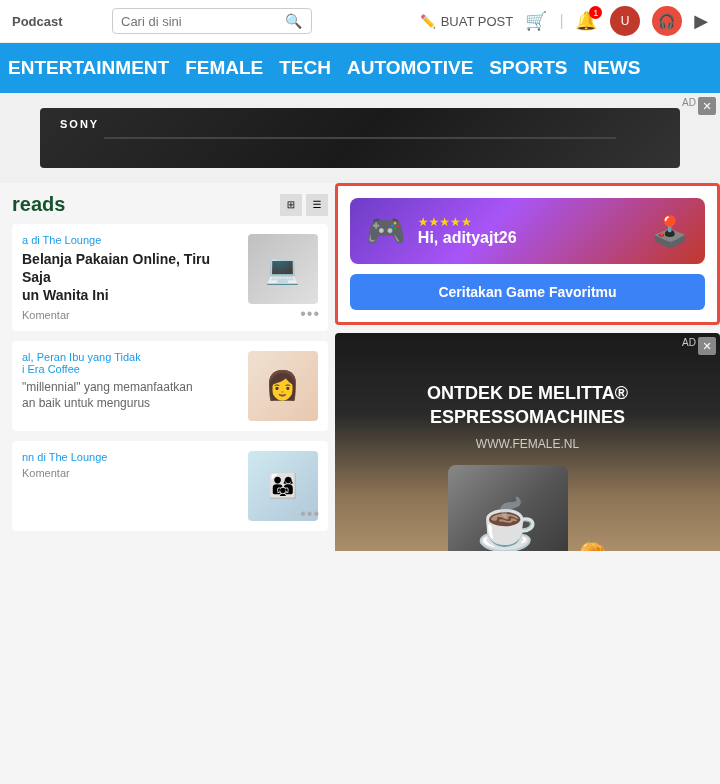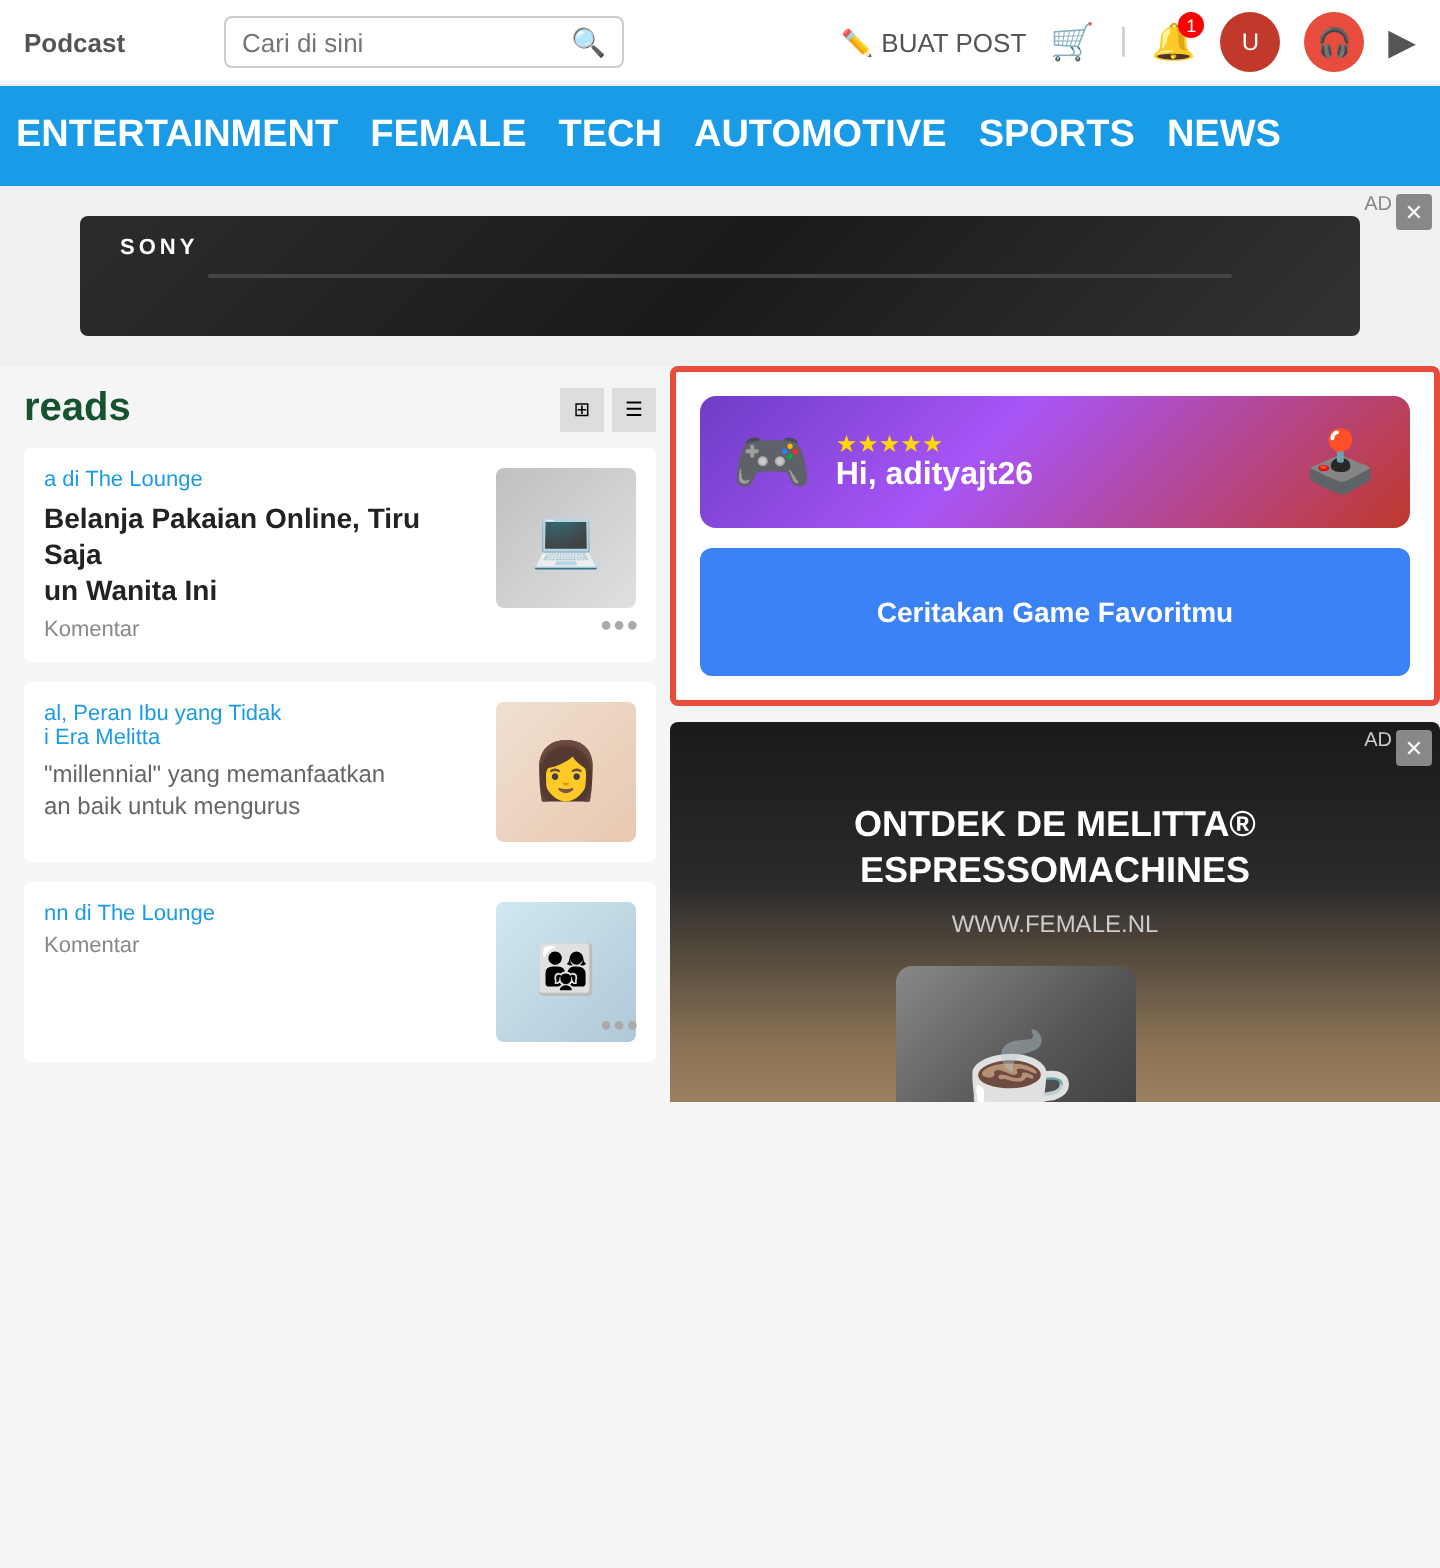--- a/index.html
+++ b/index.html
@@ -346,21 +346,21 @@
     .game-ad-stars {
       color: #ffd700;
       font-size: 12px;
     }
     .game-ad-btn {
       width: 100%;
       background: #3b82f6;
       color: white;
       border: none;
       border-radius: 6px;
-      padding: 24px;
+      padding: 10px;
       font-size: 14px;
       font-weight: bold;
       cursor: pointer;
     }
 
     
     .coffee-ad {
       background: #2c2c2c;
       border-radius: 4px;
       overflow: hidden;
@@ -390,21 +390,21 @@
       right: 24px;
       font-size: 10px;
       color: #ccc;
     }
     .coffee-ad-content {
       height: 100%;
       background: linear-gradient(180deg, #1a1a1a 0%, #2a2a2a 30%, #8b7355 60%, #c9a87c 100%);
       display: flex;
       flex-direction: column;
       align-items: center;
-      justify-content: center;
+      justify-content: flex-end;
       padding: 30px 20px 10px;
     }
     .coffee-ad-title {
       color: white;
       font-size: 18px;
       font-weight: bold;
       text-align: center;
       line-height: 1.3;
       margin-bottom: 8px;
     }
@@ -524,21 +524,21 @@
         <div class="article-comment">Komentar</div>
       </div>
       <div class="article-thumb thumb-laptop">💻</div>
       <button class="more-btn">•••</button>
     </div>
 
     <div class="article-item">
       <div class="article-text">
         <div class="article-meta">
           <span>al, Peran Ibu yang Tidak<br></span>
-          <span>i Era Melitta</span>
+          <span>i Era Coffee</span>
         </div>
         <div class="article-desc">"millennial" yang memanfaatkan<br>an baik untuk mengurus</div>
       </div>
       <div class="article-thumb thumb-woman">👩</div>
     </div>
 
     <div class="article-item">
       <div class="article-text">
         <div class="article-meta">
           <span>nn di </span>

